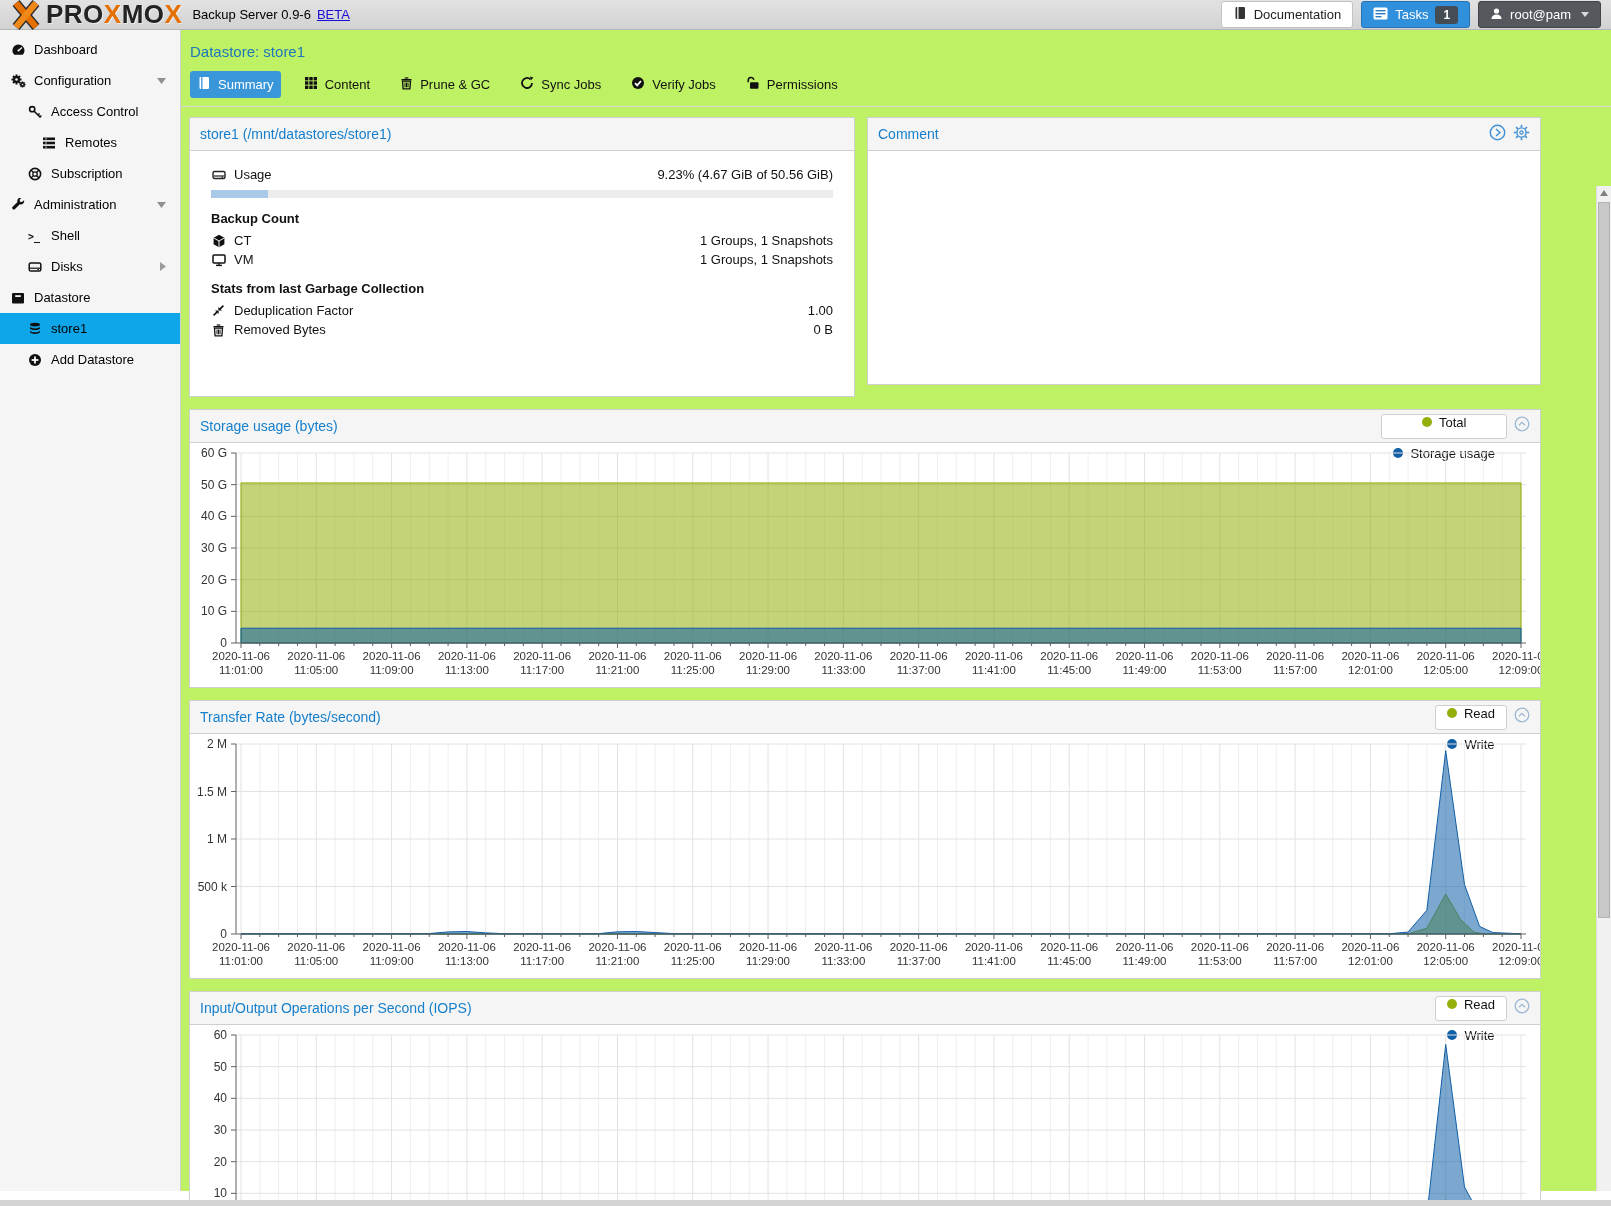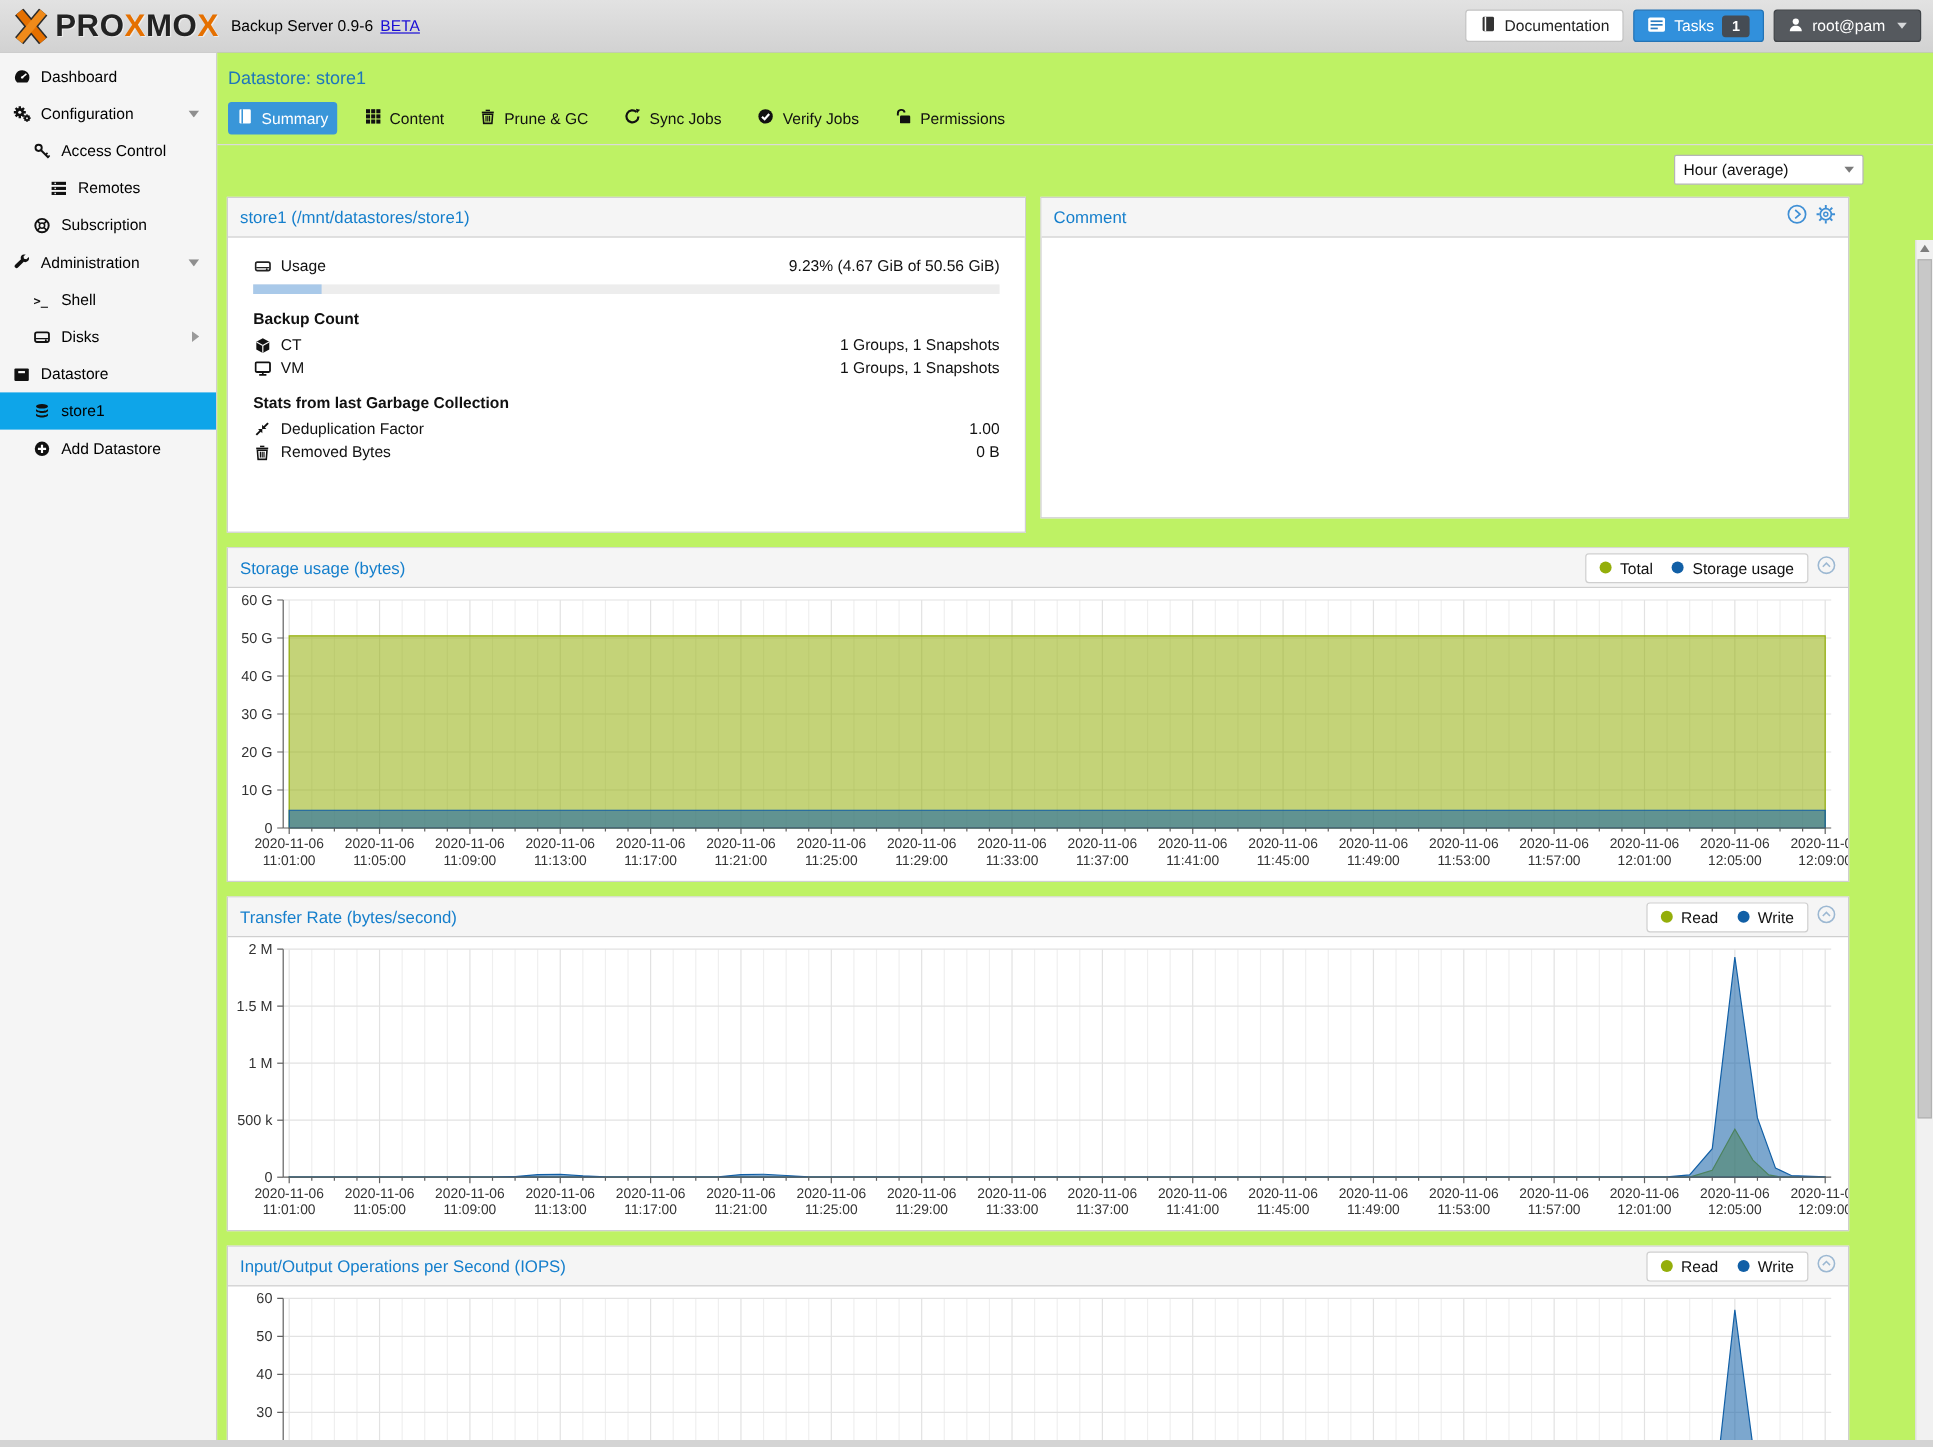--- a/index.html
+++ b/index.html
@@ -1,19 +1,19 @@
 <!DOCTYPE html>
 <html><head>
 <meta charset="utf-8">
 <style>
   * { margin:0; padding:0; box-sizing:border-box; }
   html,body { width:1611px; height:1206px; overflow:hidden; font-family:"Liberation Sans",sans-serif; background:#fff; }
 
   
-  .hdr { height:44px; background:linear-gradient(180deg,#e2e2e2,#d2d2d2); border-bottom:1px solid #b6b6b6;
+  .hdr { height:30px; background:linear-gradient(180deg,#e2e2e2,#d2d2d2); border-bottom:1px solid #b6b6b6;
          display:flex; align-items:center; padding:0 10px; }
   .brand { display:flex; align-items:center; gap:4px; }
   .brand-text { font-weight:bold; font-size:26px; letter-spacing:.5px; color:#232323;
                 text-shadow:1px 1px 0 rgba(255,255,255,.5); }
   .brand-text .ox { color:#e57000; }
   .prod { font-size:13px; color:#000; margin-left:10px; }
   .beta { font-size:13px; color:#1a0dd6; text-decoration:underline; margin-left:6px; cursor:pointer; }
   .hdr-right { margin-left:auto; display:flex; gap:8px; align-items:center; }
   .hbtn { height:27px; display:flex; align-items:center; gap:7px; padding:0 11px; border-radius:3px;
           font-size:13px; cursor:pointer; }
@@ -58,21 +58,21 @@
   .sum-body { padding:14px 21px 0 21px; font-size:13px; color:#111; }
   .srow { display:flex; align-items:center; gap:8px; height:19px; }
   .srow .val { margin-left:auto; }
   .srow .ic { width:15px; display:flex; justify-content:center; }
   .usage-bar { height:8px; background:#ededed; margin:6px 0 13px 0; }
   .usage-fill { height:100%; background:#a9c9e9; }
   .sec-title { font-weight:bold; margin:9px 0 5px 0; }
 
   .chart-panel { margin-top:12px; }
   .legend-box { display:flex; align-items:center; gap:16px; background:#fff; border:1px solid #cfcfcf;
-                border-radius:3px; height:25px; padding:0 11px; font-size:13px; color:#111; }
+                border-radius:3px; height:25px; padding:0 11px; font-size:13px; color:#111;flex-direction:column; }
   .leg-item { display:flex; align-items:center; gap:7px; }
   .dot { width:10px; height:10px; border-radius:50%; }
   svg.chart { display:block; }
 
   
   .vscroll { position:absolute; right:0; top:156px; bottom:0; width:15px; background:#f1f1f1; border-left:1px solid #dcdcdc; }
   .vscroll .arr { position:absolute; top:4px; left:3px; width:0; height:0; border-left:4px solid transparent;
                   border-right:4px solid transparent; border-bottom:6px solid #7e7e7e; }
   .vthumb { position:absolute; top:16px; left:1px; width:12px; height:716px; background:#c8c8c8; border:1px solid #b2b2b2; }
   .bottom-strip { position:fixed; left:0; right:0; bottom:0; height:6px; background:#d4d4d4; }
@@ -328,26 +328,20 @@
         </button>
         <button class="tab">
           <span><svg width="14" height="14" viewBox="0 0 14 14">
               <rect x="4" y="6.2" width="8.5" height="6.6" rx="1" fill="#111"></rect>
               <path d="M2.2 6.2V4.4a2.9 2.9 0 0 1 5.7-.7" fill="none" stroke="#111" stroke-width="1.6"></path>
             </svg></span>
           <span>Permissions</span>
         </button>
       </div>
     <div class="tabsep"></div>
-    <div class="combo-row">
-      <div class="combo">
-        <span>Hour (average)</span>
-        <span class="cc"></span>
-      </div>
-    </div>
 
     <div class="content">
       <div class="prow">
 
         <div class="panel sum-panel">
           <div class="phead">
               <span class="ptitle">store1 (/mnt/datastores/store1)</span>
             </div>
           <div class="sum-body">
             <div class="srow">

